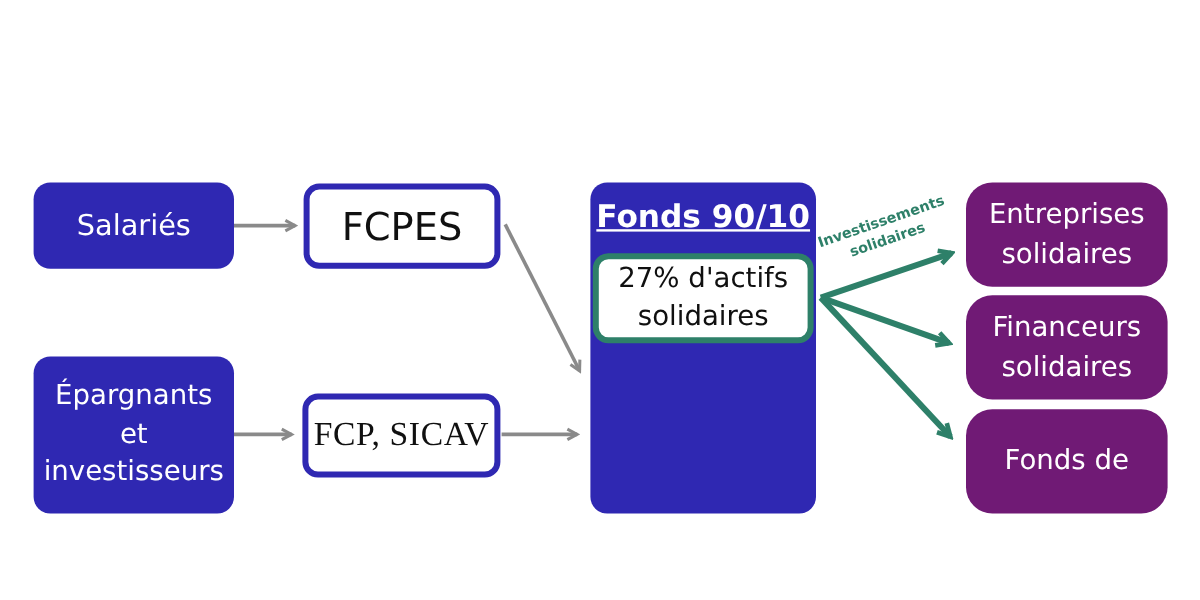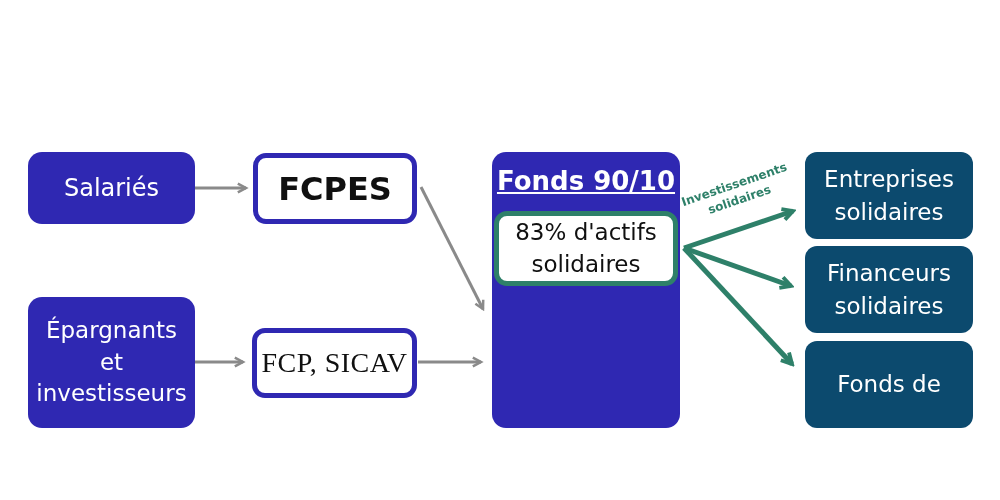--- a/index.html
+++ b/index.html
@@ -24,26 +24,26 @@
     color: #ffffff;
     border-radius: 14px;
   }
   .white-blue {
     background: #ffffff;
     border: 5px solid #2f28b2;
     border-radius: 13px;
     color: #101010;
   }
   .green-fill {
-    background: #0c4a6e;
+    background: #701a75;
     color: #ffffff;
-    border-radius: 12px;
+    border-radius: 22px;
   }
   .salaries   { left: 28px;  top: 112px; width: 167px; height: 72px;  font-size: 24px; }
-  .fcpes      { left: 253px; top: 113px; width: 164px; height: 71px;  font-size: 32px; font-weight: 700; }
+  .fcpes      { left: 253px; top: 113px; width: 164px; height: 71px;  font-size: 32px; font-weight: 400; }
   .epargnants { left: 28px;  top: 257px; width: 167px; height: 131px; font-size: 23px; line-height: 1.38; }
   .fcpsicav   { left: 252px; top: 288px; width: 165px; height: 70px;  font-size: 28px; font-weight: 500; letter-spacing: .5px; font-family: Liberation Serif, serif; }
 
   .fonds {
     left: 492px; top: 112px; width: 188px; height: 276px;
     justify-content: flex-start;
   }
   .fonds-title {
     margin-top: 14px;
     font-size: 26px; font-weight: 600; text-decoration: underline;
@@ -116,21 +116,21 @@
     <span class="line">investisseurs</span>
   </div>
 
   <div class="box white-blue fcpsicav">
     <span>FCP, SICAV</span>
   </div>
 
   <div class="box blue-fill fonds">
     <div class="fonds-title">Fonds 90/10</div>
     <div class="fonds-inner">
-      <span class="line">83% d'actifs</span>
+      <span class="line">27% d'actifs</span>
       <span class="line">solidaires</span>
     </div>
   </div>
 
   <div class="arrow-label">
     <span class="line">Investissements</span>
     <span class="line">solidaires</span>
   </div>
 
   <div class="box green-fill entreprises">

